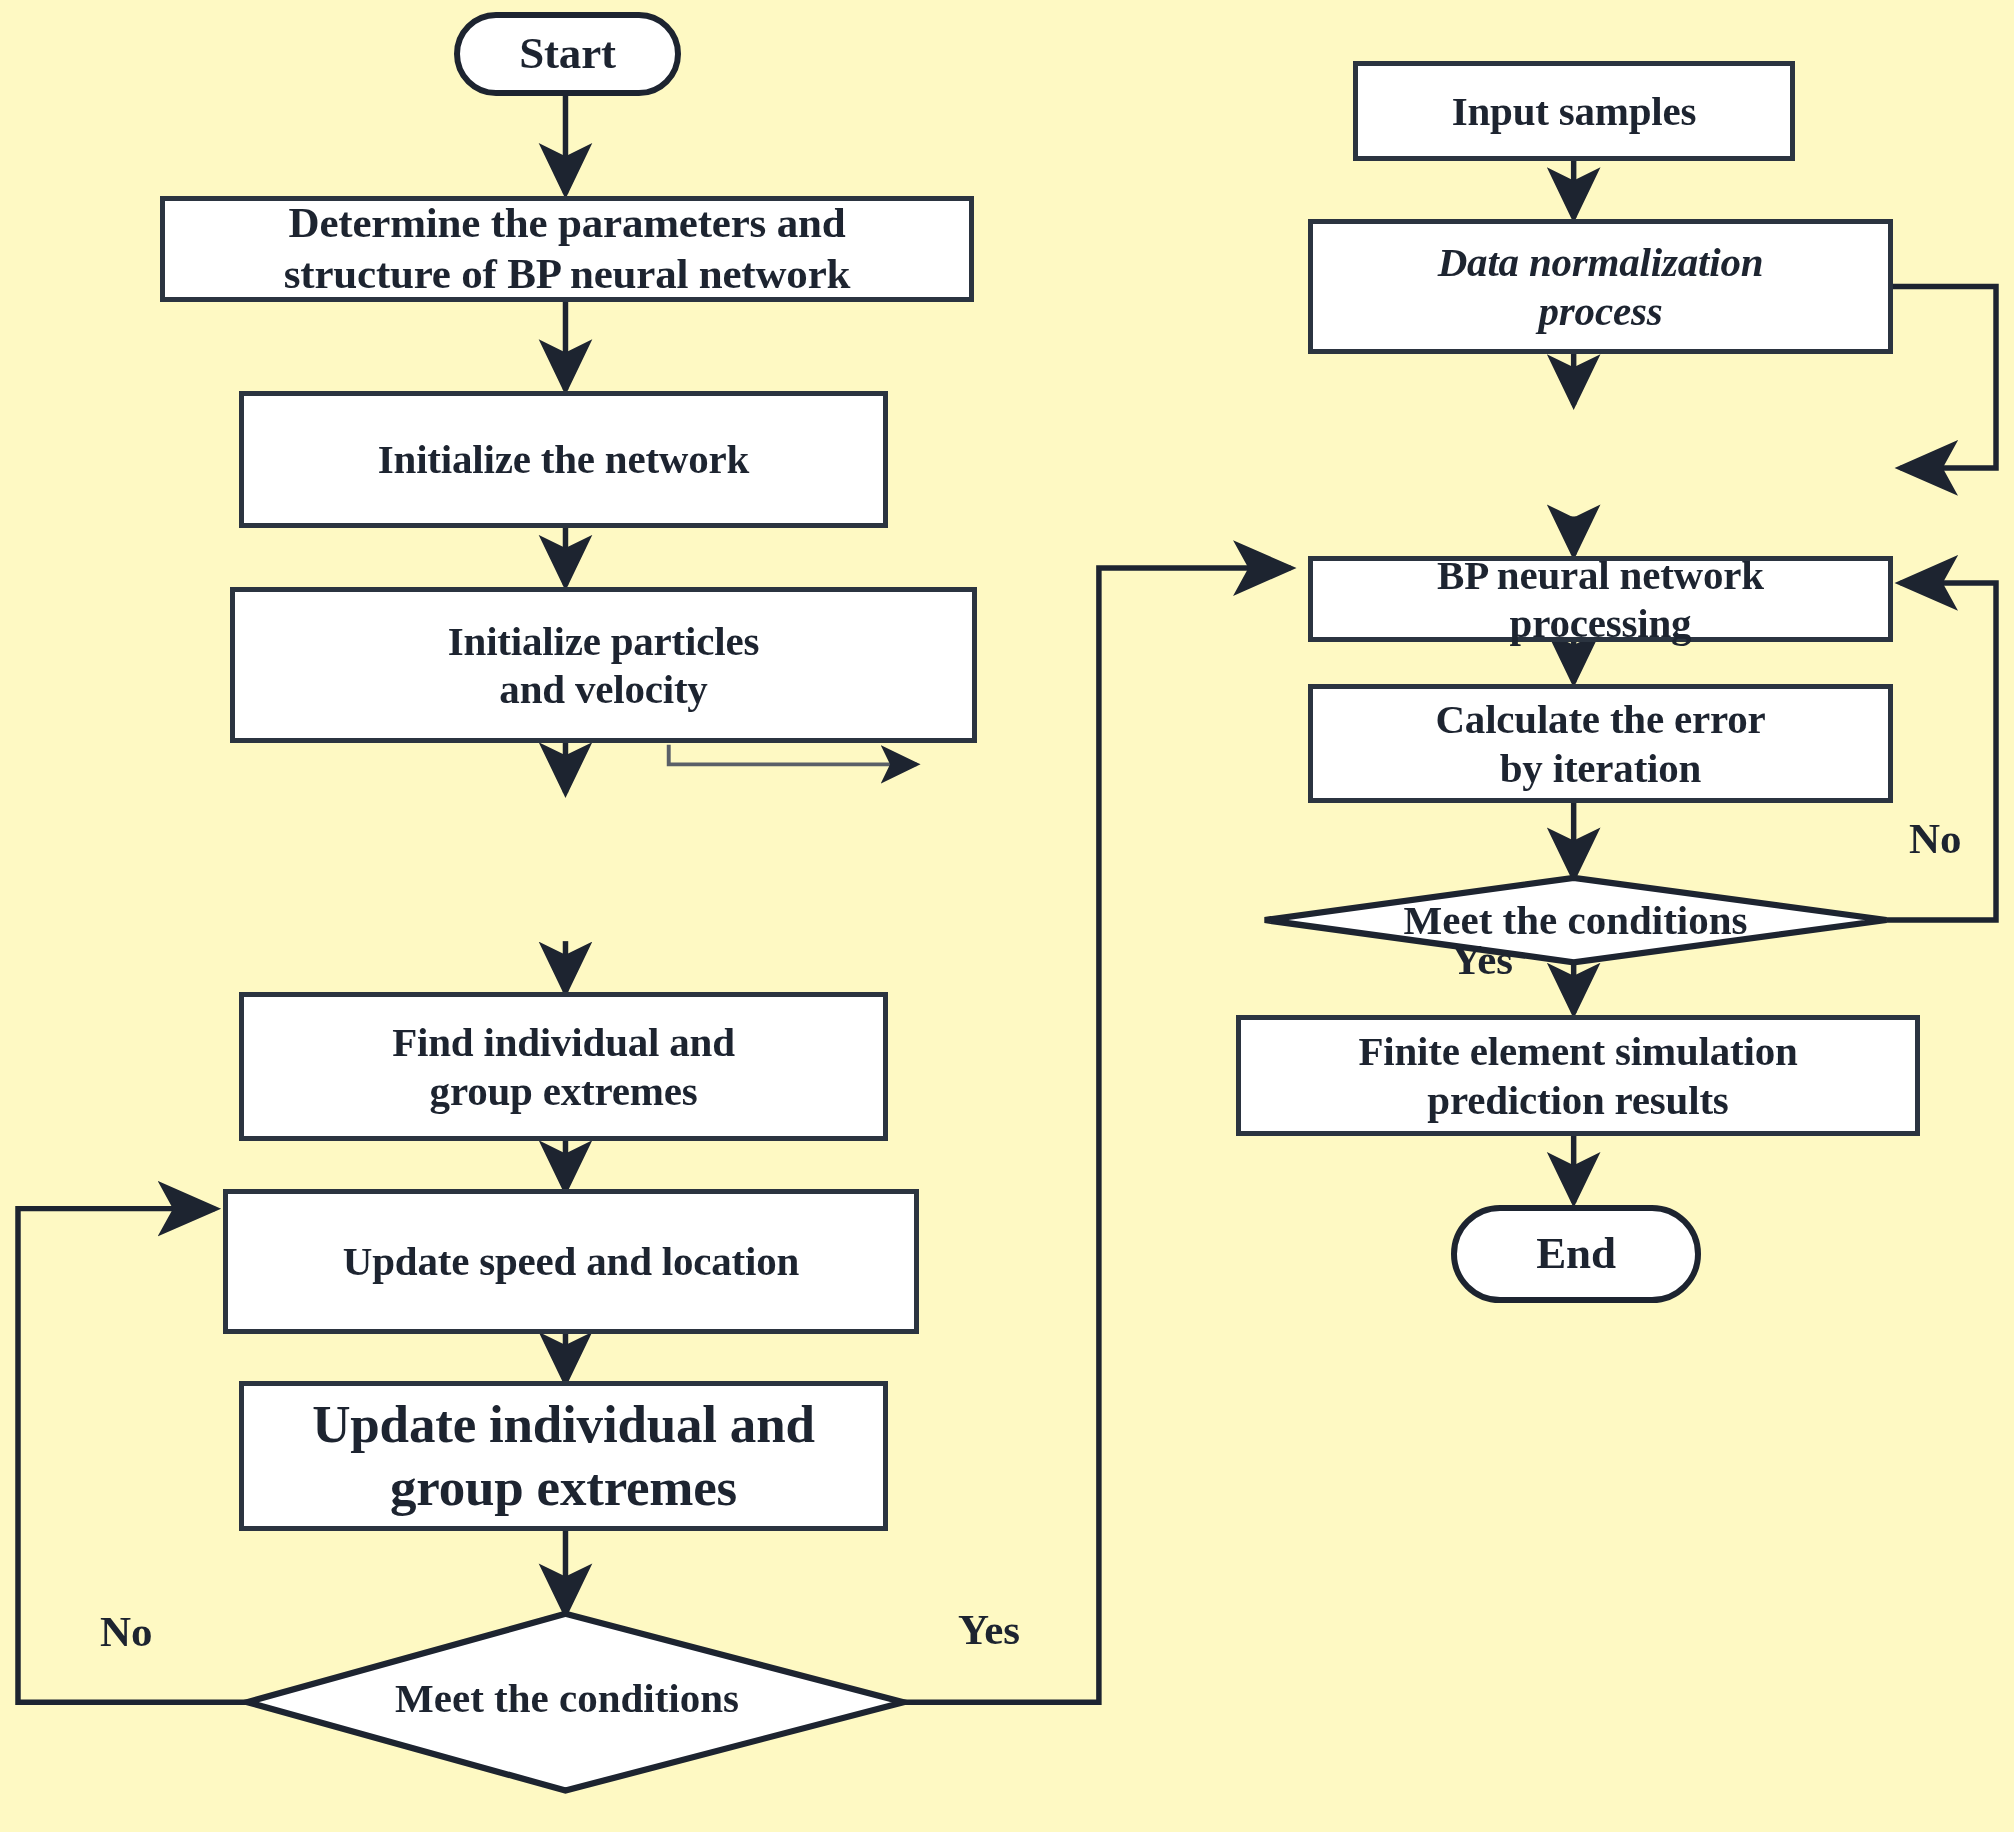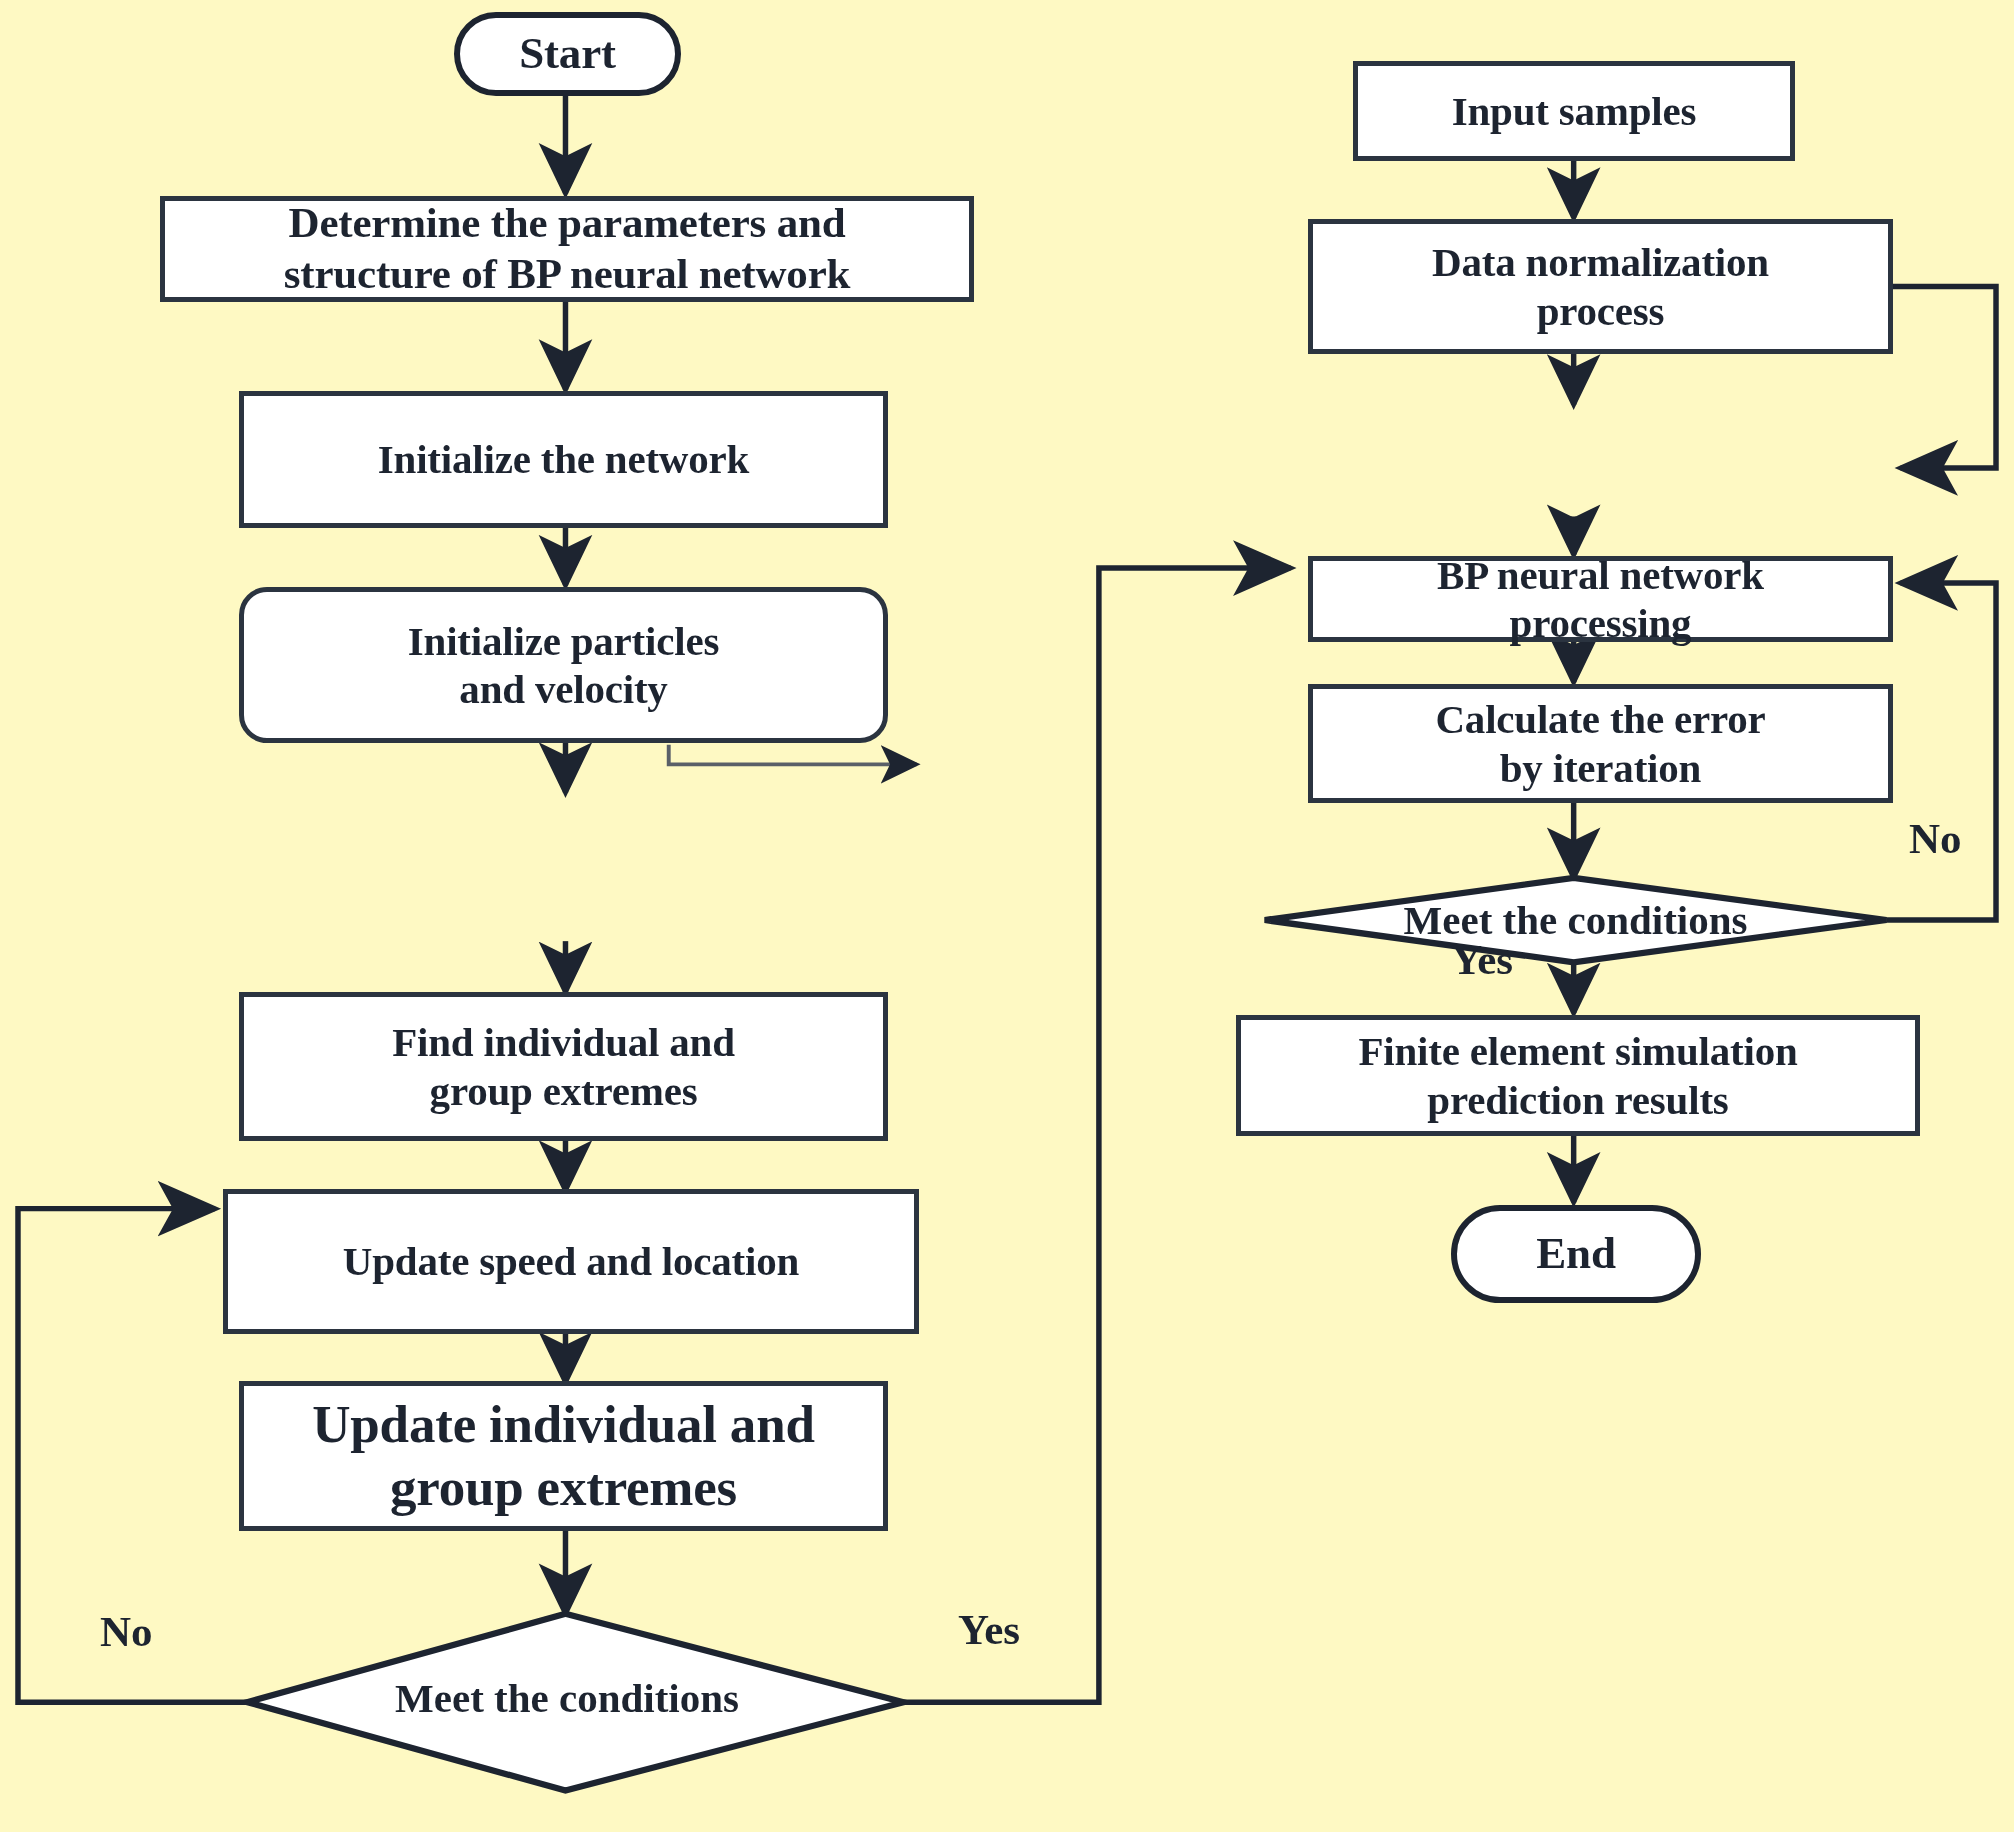--- a/index.html
+++ b/index.html
@@ -90,21 +90,21 @@
   </div>
 
   <div class="node proc" style="left:160px;top:196px;width:814px;height:106px;font-size:43px;">
     <span>Determine the parameters and<br>structure of BP neural network</span>
   </div>
 
   <div class="node proc" style="left:239px;top:391px;width:649px;height:137px;font-size:41px;">
     <span>Initialize the network</span>
   </div>
 
-  <div class="node proc" style="left:239px;top:587px;width:649px;height:156px;font-size:41px;border-radius:28px;">
+  <div class="node proc" style="left:230px;top:587px;width:747px;height:156px;font-size:41px;">
     <span>Initialize particles<br>and velocity</span>
   </div>
 
 
   <div class="node proc" style="left:239px;top:992px;width:649px;height:149px;font-size:41px;">
     <span>Find individual and<br>group extremes</span>
   </div>
 
   <div class="node proc" style="left:223px;top:1189px;width:696px;height:145px;font-size:41px;">
     <span>Update speed and location</span>
@@ -123,21 +123,21 @@
   </div>
 
   <div class="edge-label" style="left:958px;top:1605px;font-size:43px;">
     <span>Yes</span>
   </div>
 
   <div class="node proc" style="left:1353px;top:61px;width:442px;height:100px;font-size:41px;">
     <span>Input samples</span>
   </div>
 
-  <div class="node proc" style="left:1308px;top:219px;width:585px;height:135px;font-size:41px;">
+  <div class="node proc" style="left:1308px;top:219px;width:585px;height:135px;font-size:41px;font-style:italic;">
     <span>Data normalization<br>process</span>
   </div>
 
 
   <div class="node proc" style="left:1308px;top:556px;width:585px;height:86px;font-size:41px;">
     <span>BP neural network<br>processing</span>
   </div>
 
   <div class="node proc" style="left:1308px;top:684px;width:585px;height:119px;font-size:41px;">
     <span>Calculate the error<br>by iteration</span>

